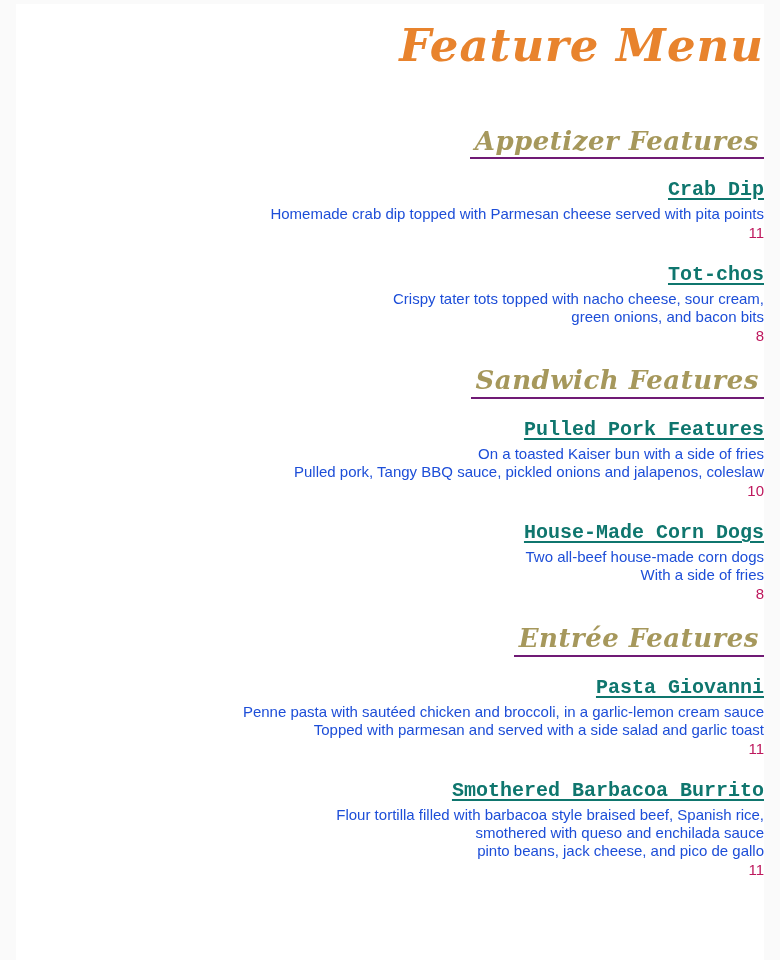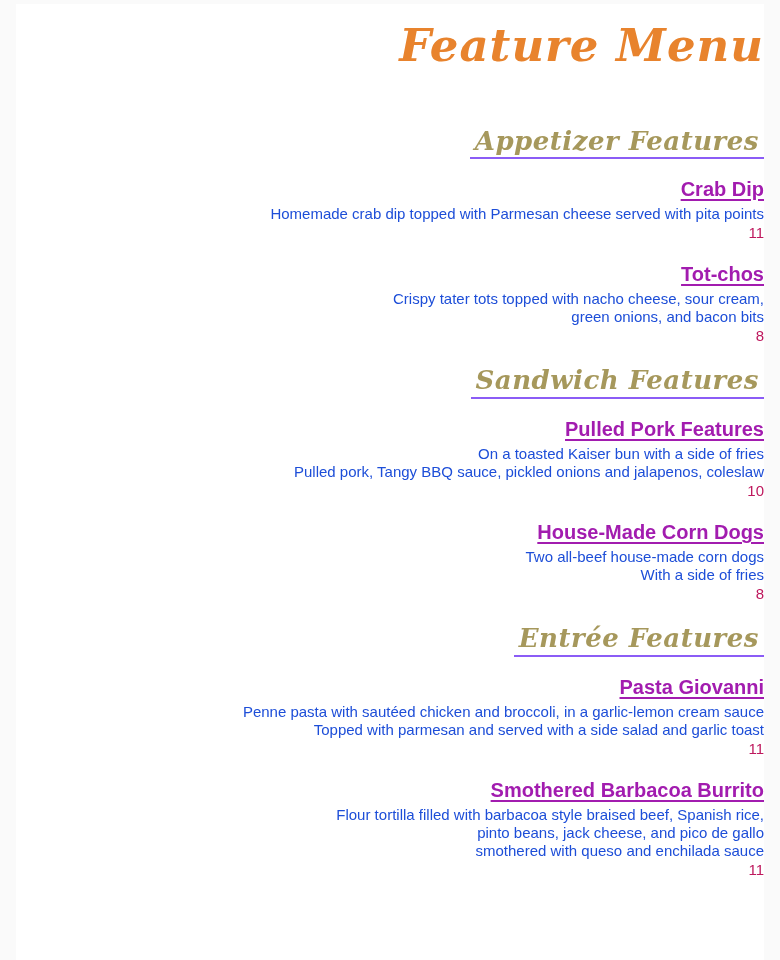--- a/index.html
+++ b/index.html
@@ -32,36 +32,37 @@
       margin: 0;
     }
     .section-heading {
       display: inline-block;
       font-family: "DejaVu Serif", serif;
       font-style: italic;
       font-weight: bold;
       font-size: 26px;
       line-height: 1.15;
       color: #a6985c;
-      border-bottom: 2px solid #8b5cf6;
+      border-bottom: 2px solid #701a75;
       padding: 0 5px 1px 5px;
       margin: 0 0 19px 0;
       letter-spacing: 0.5px;
     }
     .menu-item {
       margin: 0 0 21px 0;
     }
     .item-name {
       font-size: 20px;
       font-weight: bold;
-      color: #a21caf;
+      color: #0f766e;
       text-decoration: underline;
       text-underline-offset: 3px;
       margin: 0 0 4px 0;
       line-height: 1.15;
+      font-family: Liberation Mono, monospace;
     }
     .item-desc-line {
       font-size: 15px;
       line-height: 18px;
       color: #1d4ed8;
     }
     .item-price {
       font-size: 15px;
       line-height: 18px;
       color: #be185d;
@@ -116,19 +117,19 @@
     <div class="menu-item">
       <div class="item-name">Pasta Giovanni</div>
       <div class="item-desc-line">Penne pasta with sautéed chicken and broccoli, in a garlic-lemon cream sauce</div>
       <div class="item-desc-line">Topped with parmesan and served with a side salad and garlic toast</div>
       <div class="item-price">11</div>
     </div>
 
     <div class="menu-item">
       <div class="item-name">Smothered Barbacoa Burrito</div>
       <div class="item-desc-line">Flour tortilla filled with barbacoa style braised beef, Spanish rice,</div>
+      <div class="item-desc-line">smothered with queso and enchilada sauce</div>
       <div class="item-desc-line">pinto beans, jack cheese, and pico de gallo</div>
-      <div class="item-desc-line">smothered with queso and enchilada sauce</div>
       <div class="item-price">11</div>
     </div>
   </div>
 
 </div>
 
 </body></html>

